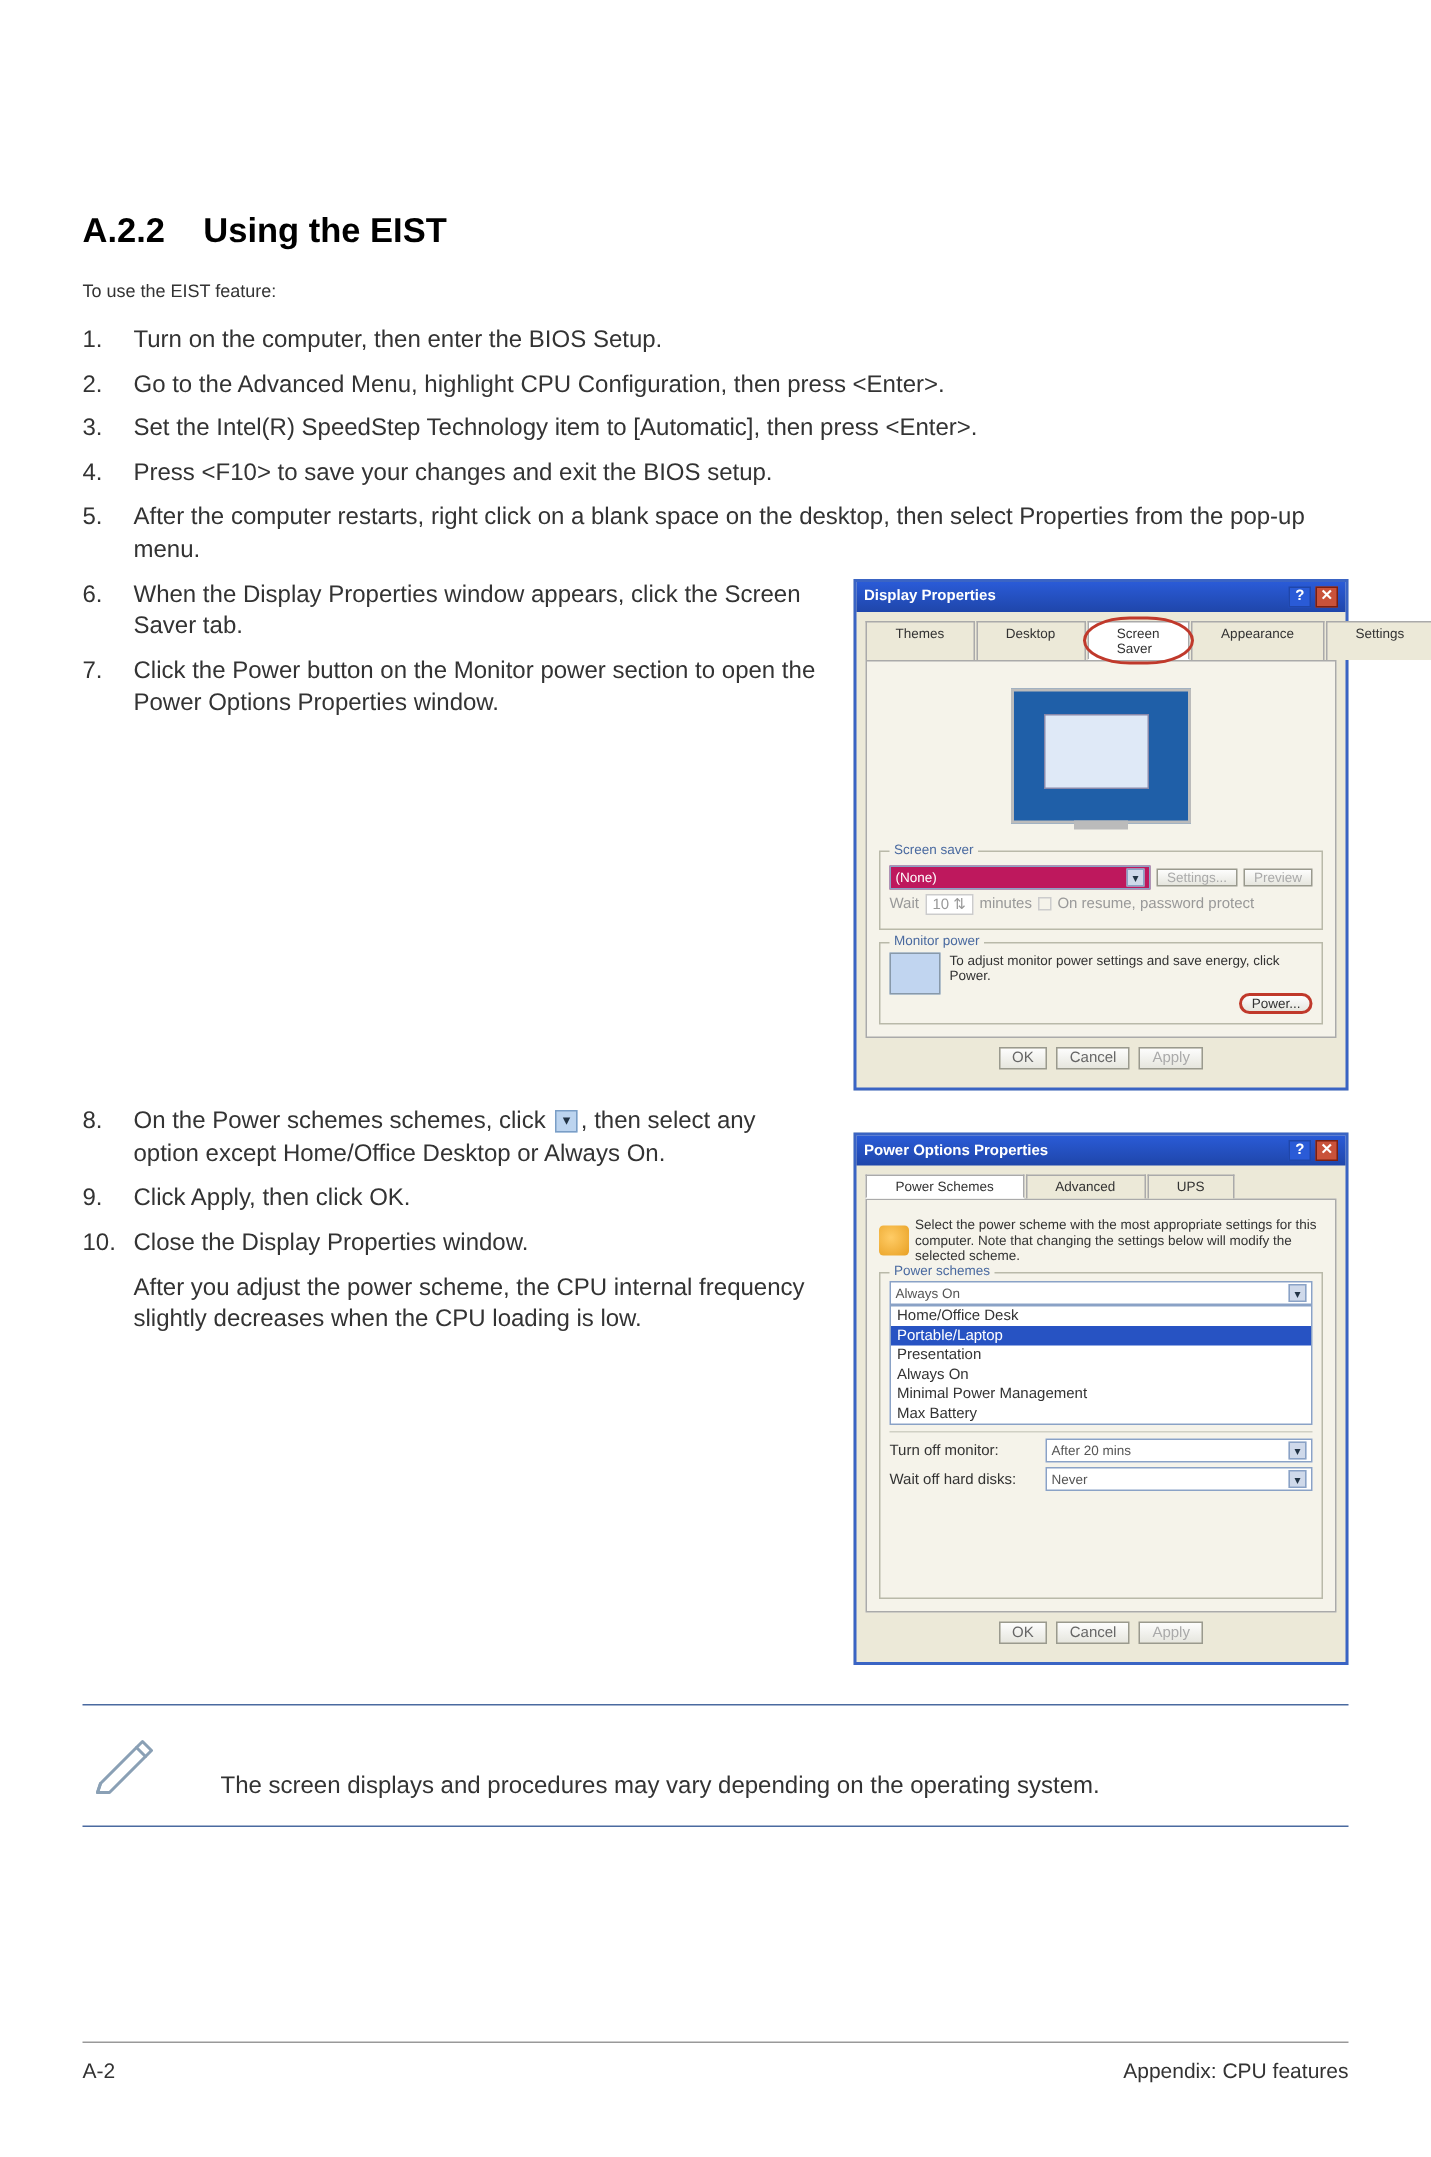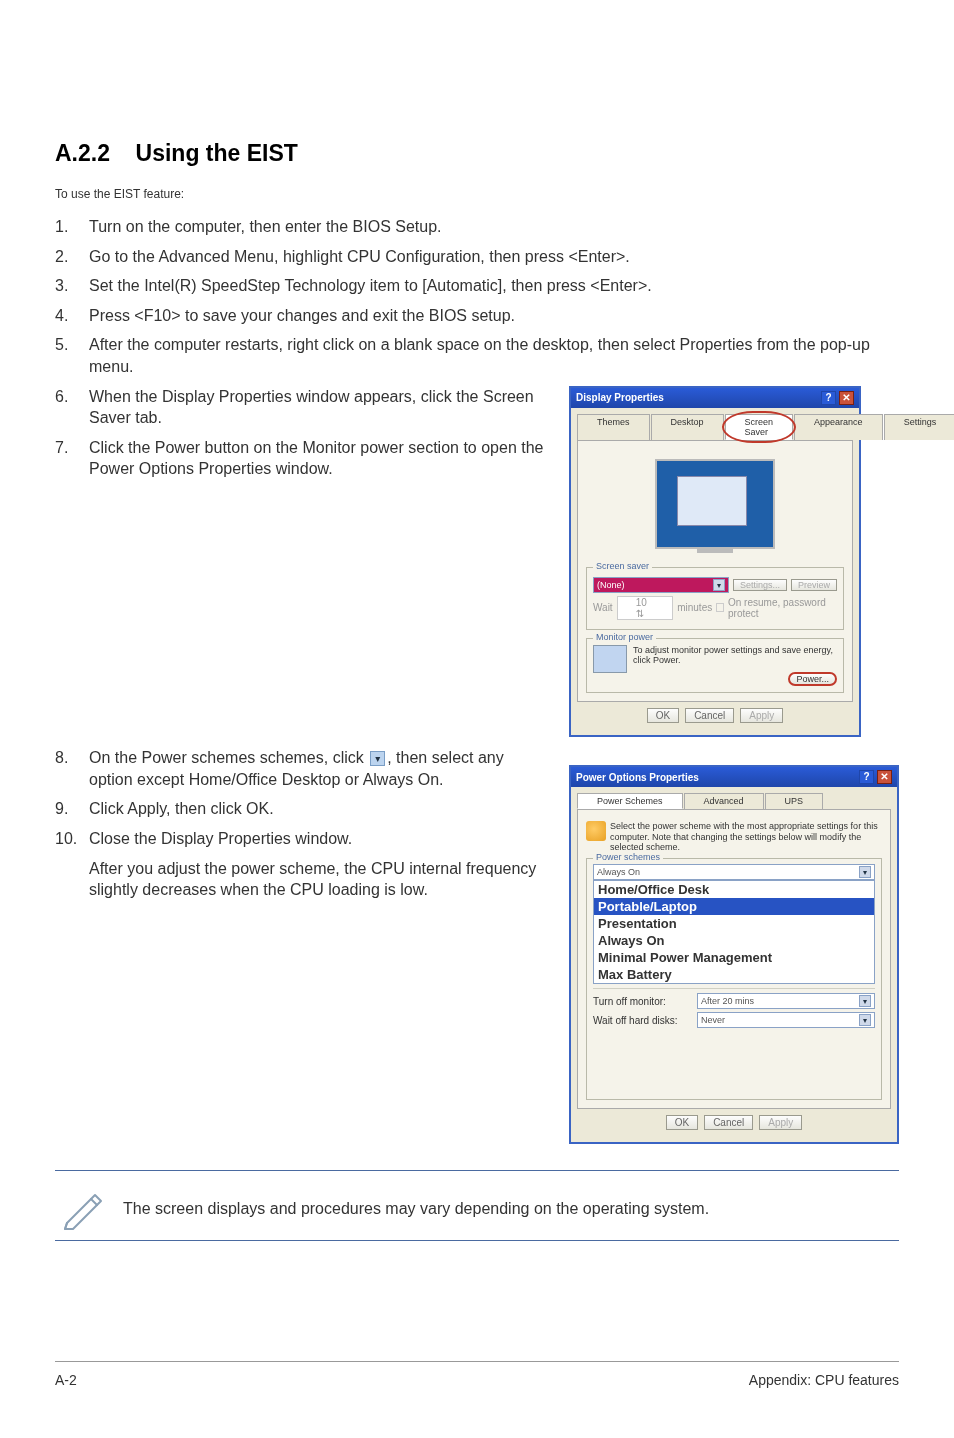--- a/index.html
+++ b/index.html
@@ -29,21 +29,21 @@
   .col-left { flex: 1; }
   .col-right { width: 330px; flex: 0 0 330px; }
   .follow { margin-top: 6px; margin-left: 34px; font-size: 16px; line-height:1.35;}
   .drop-chip { display:inline-block; width:15px; height:15px; background:#bcd4ef; border:1px solid #7a9ec6; text-align:center; font-size:10px; line-height:13px; color:#234; vertical-align:middle; margin:0 2px;}
   
   .dialog {
     border: 2px solid #3a64c4;
     background: #ece9d8;
     font-size: 10px;
     color: #333;
-    width: 292px;
+    width: 330px;
   }
   .dialog .titlebar {
     background: linear-gradient(to bottom, #2a5bd7, #1f46aa);
     color: #fff;
     font-weight: bold;
     padding: 3px 5px;
     display: flex;
     align-items: center;
     justify-content: space-between;
   }
@@ -69,29 +69,29 @@
   .dd .arrow{ background:#cfd9ea; color:#234; width:12px; height:12px; text-align:center; font-size:8px; line-height:12px; border:1px solid #8aa2c6;}
   .btn { background:linear-gradient(#fdfdfd,#e6e6de); border:1px solid #9a9a8e; padding:1px 8px; font-size:10px; color:#666;}
   .btn.small{ padding:0 6px; font-size:9px;}
   .btn.disabled{ color:#aaa;}
   .btn.circled2 { border:2px solid #c0392b; border-radius:10px; color:#333;}
   .monk { display:flex; gap:6px; align-items:flex-start;}
   .monk .icon { width:34px; height:28px; background:#c1d5f0; border:1px solid #89a;}
   .okrow { display:flex; gap:6px; justify-content:center; padding:6px 0;}
   
   .dialog2 { width:330px; margin-top:18px;}
-  .schemes-list { border:1px solid #8aa2c6; background:#fff; font-size:13px;font-weight:bold;}
+  .schemes-list { border:1px solid #8aa2c6; background:#fff; font-size:10px;}
   .schemes-list div { padding:1px 4px;}
   .schemes-list .hilite { background:#2753c3; color:#fff;}
   .pwrgroup { border:1px solid #b9b9a9; padding:5px 6px 8px 6px; margin-top:6px; position:relative;}
   .pwrgroup .group-title{ background:#f5f3ea;}
   .sep { height:1px; background:#d0d0c4; margin:4px 0;}
   
   .note-box { margin: 26px 0 0 0;}
-  .note-inner { border-top:1px solid #4a6aa0; border-bottom:1px solid #4a6aa0; padding:8px 0 5px 0; display:flex; align-items:center; gap:12px;}
+  .note-inner { border-top:1px solid #4a6aa0; border-bottom:1px solid #4a6aa0; padding:8px 0 16px 0; display:flex; align-items:flex-end; gap:36px;}
   .note-icon { width:56px; height:56px; flex:0 0 56px; display:flex; align-items:center; justify-content:center;}
   .note-icon svg { width:48px; height:48px;}
   .note-text { font-size:16px; line-height:1.35; color:#333; padding-top:4px;}
   
   .footer { position:absolute; bottom:50px; left:55px; right:55px; display:flex; justify-content:space-between; font-size:14px; color:#333;}
   .footrule { position:absolute; bottom:76px; left:55px; right:55px; height:1px; background:#999;}
   .pwr-icon-tiny{width:20px;height:20px;flex:0 0 20px;background:radial-gradient(circle at 40% 40%, #fc6, #e8a023);border-radius:3px;}
 </style>
 </head>
 <body>
@@ -168,21 +168,21 @@
               <div class="row">
                 <div class="dd sel">
                     <span>(None)</span>
                     <span class="arrow">▾</span>
                   </div>
                 <button class="btn small disabled">Settings...</button>
                 <button class="btn small disabled">Preview</button>
               </div>
               <div class="row" style="color:#999">
                 <span>Wait</span>
-                <span style="border:1px solid #ccc;background:#fff;padding:0 18px"><span>10</span> ⇅</span>
+                <span style="border:1px solid #ccc;background:#fff;padding:0 4px"><span>10</span> ⇅</span>
                 <span>minutes</span>
                 <span style="border:1px solid #ccc;width:9px;height:9px;display:inline-block"></span>
                 <span>On resume, password protect</span>
               </div>
             </div>
             <div class="group">
               <span class="group-title">Monitor power</span>
               <div class="monk">
                 <div class="icon"></div>
                 <div style="flex:1">
@@ -233,21 +233,21 @@
             <span class="winbtn">✕</span>
           </span>
         </div>
         <div class="body">
           <div class="tabs">
             <div class="tab active">Power Schemes</div>
             <div class="tab">Advanced</div>
             <div class="tab">UPS</div>
           </div>
           <div class="tabpane">
-            <div class="row" style="align-items:flex-start;">
+            <div class="row" style="align-items:center;">
               <div class="pwr-icon-tiny"></div>
               <div style="font-size:9px; line-height:1.15;">Select the power scheme with the most appropriate settings for this computer. Note that changing the settings below will modify the selected scheme.</div>
             </div>
             <div class="pwrgroup">
               <span class="group-title">Power schemes</span>
               <div class="dd" style="margin-bottom:0;">
                 <span>Always On</span>
                   <span class="arrow">▾</span>
               </div>
               <div class="schemes-list">

